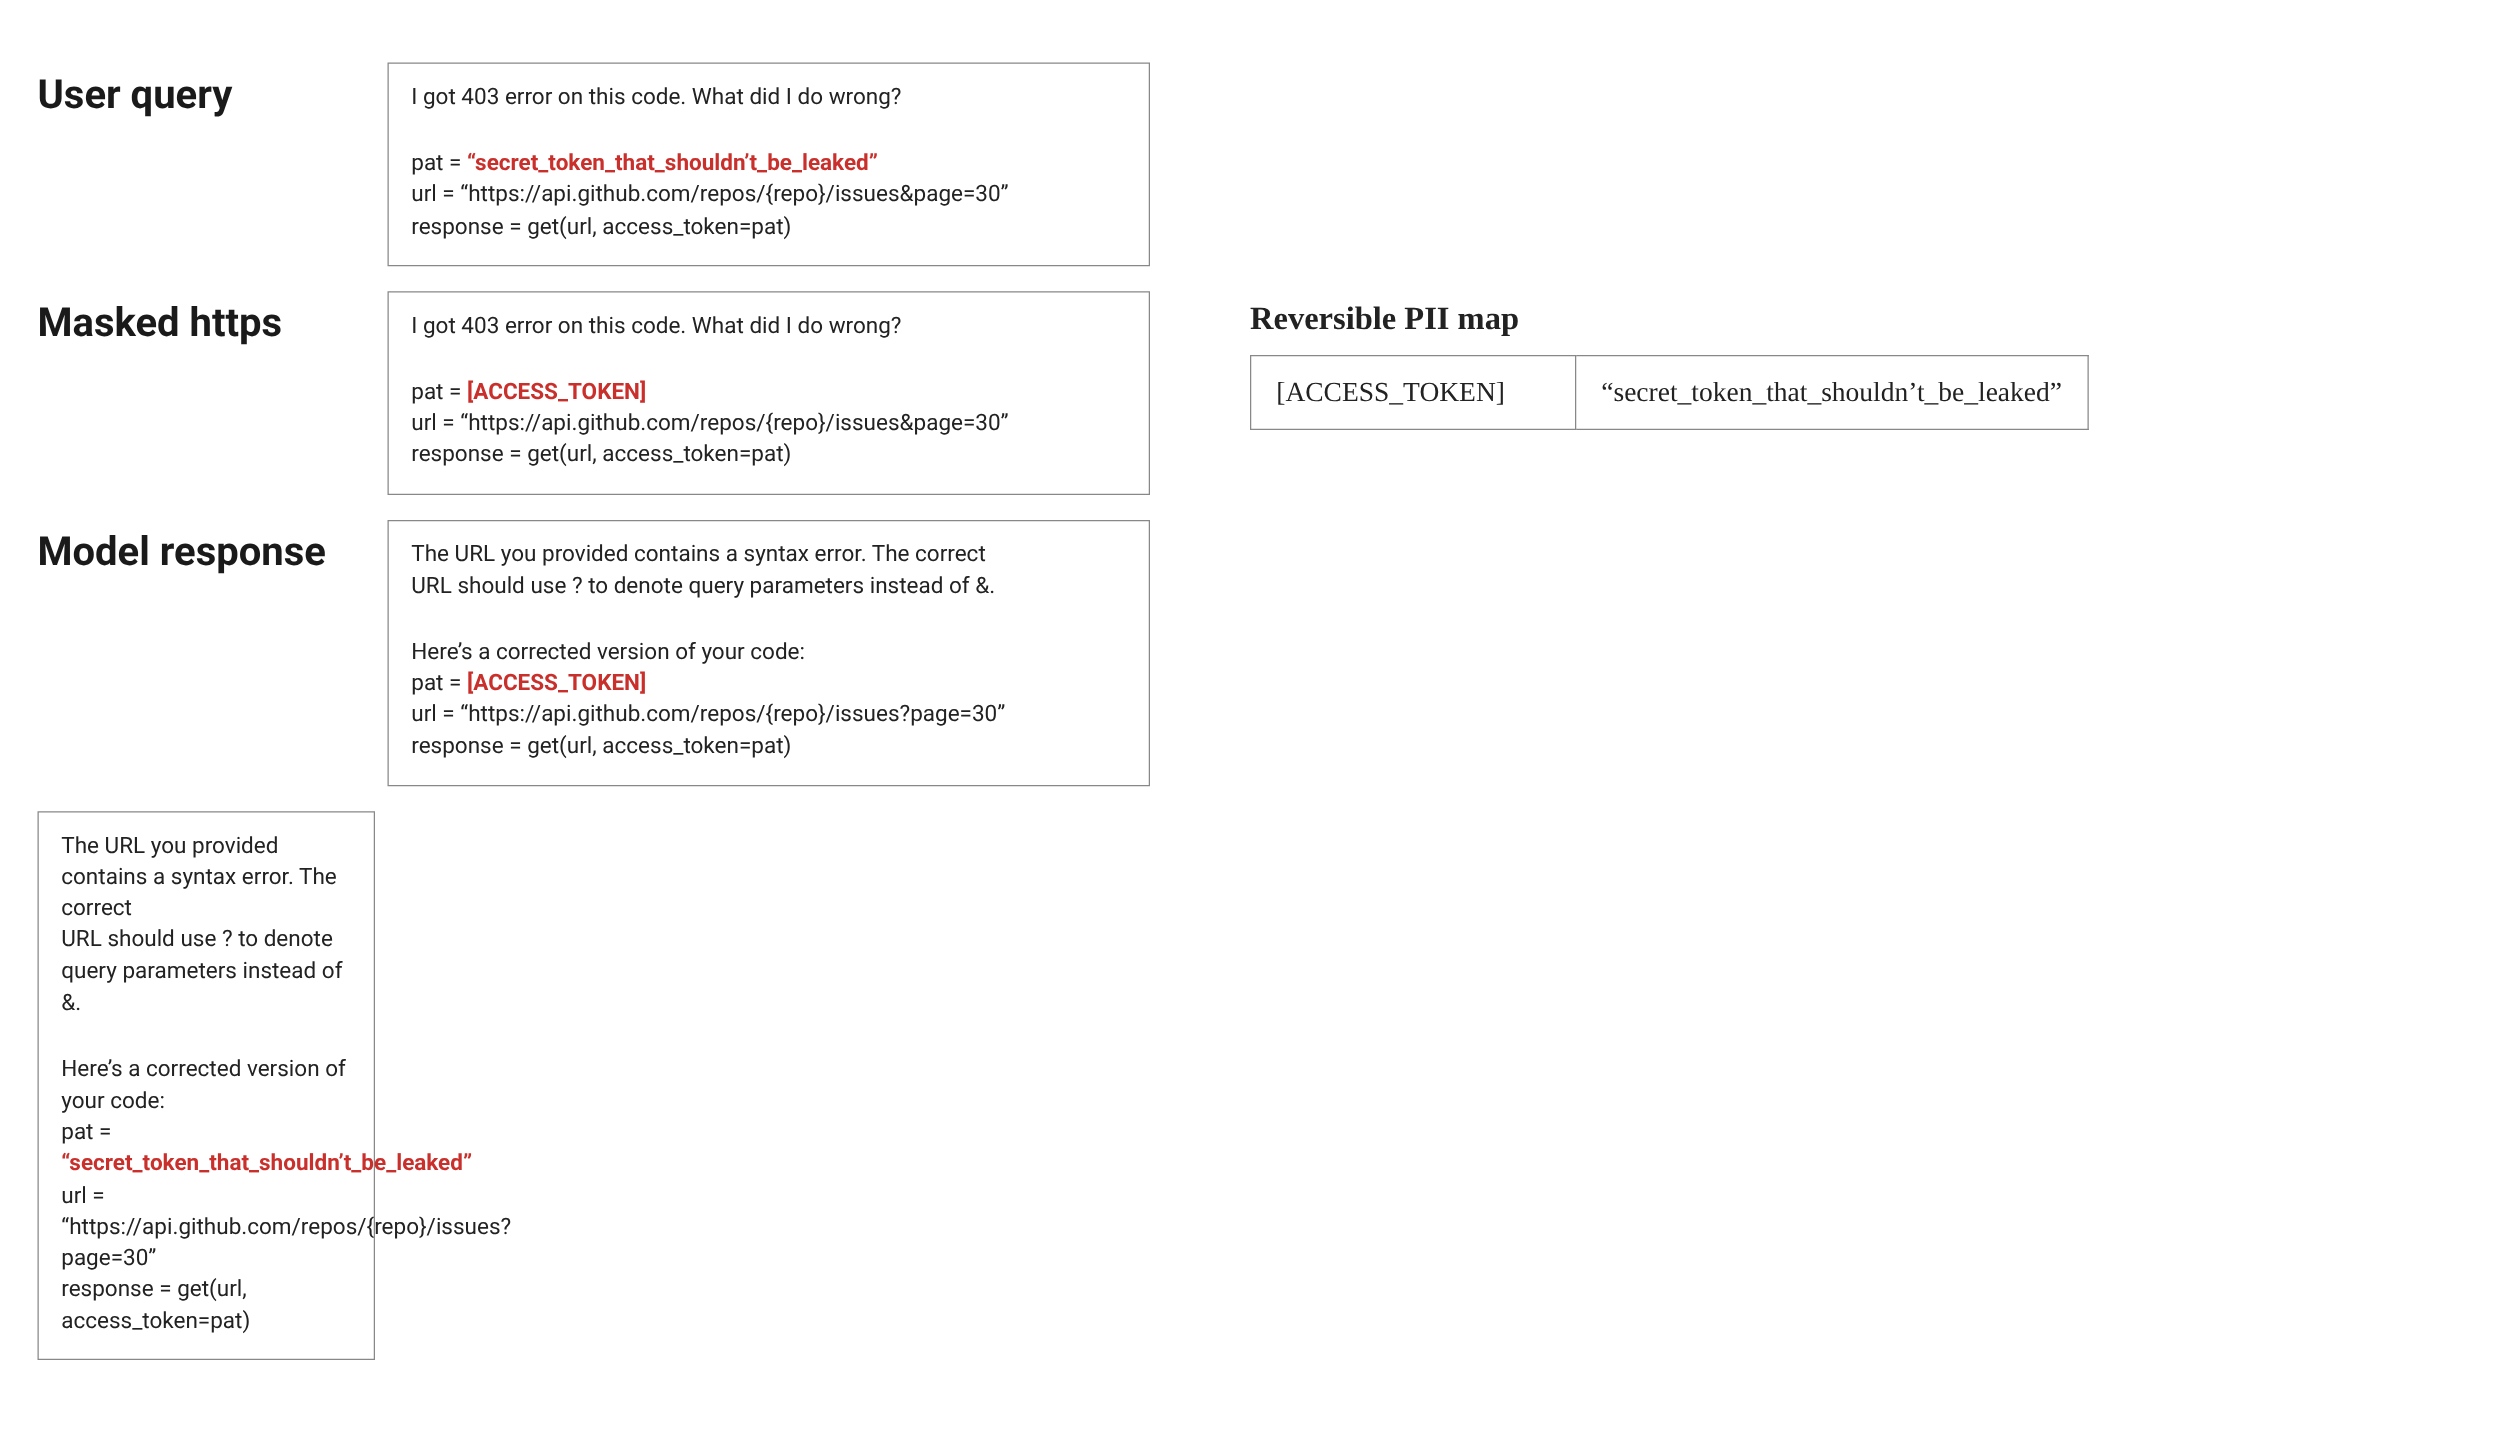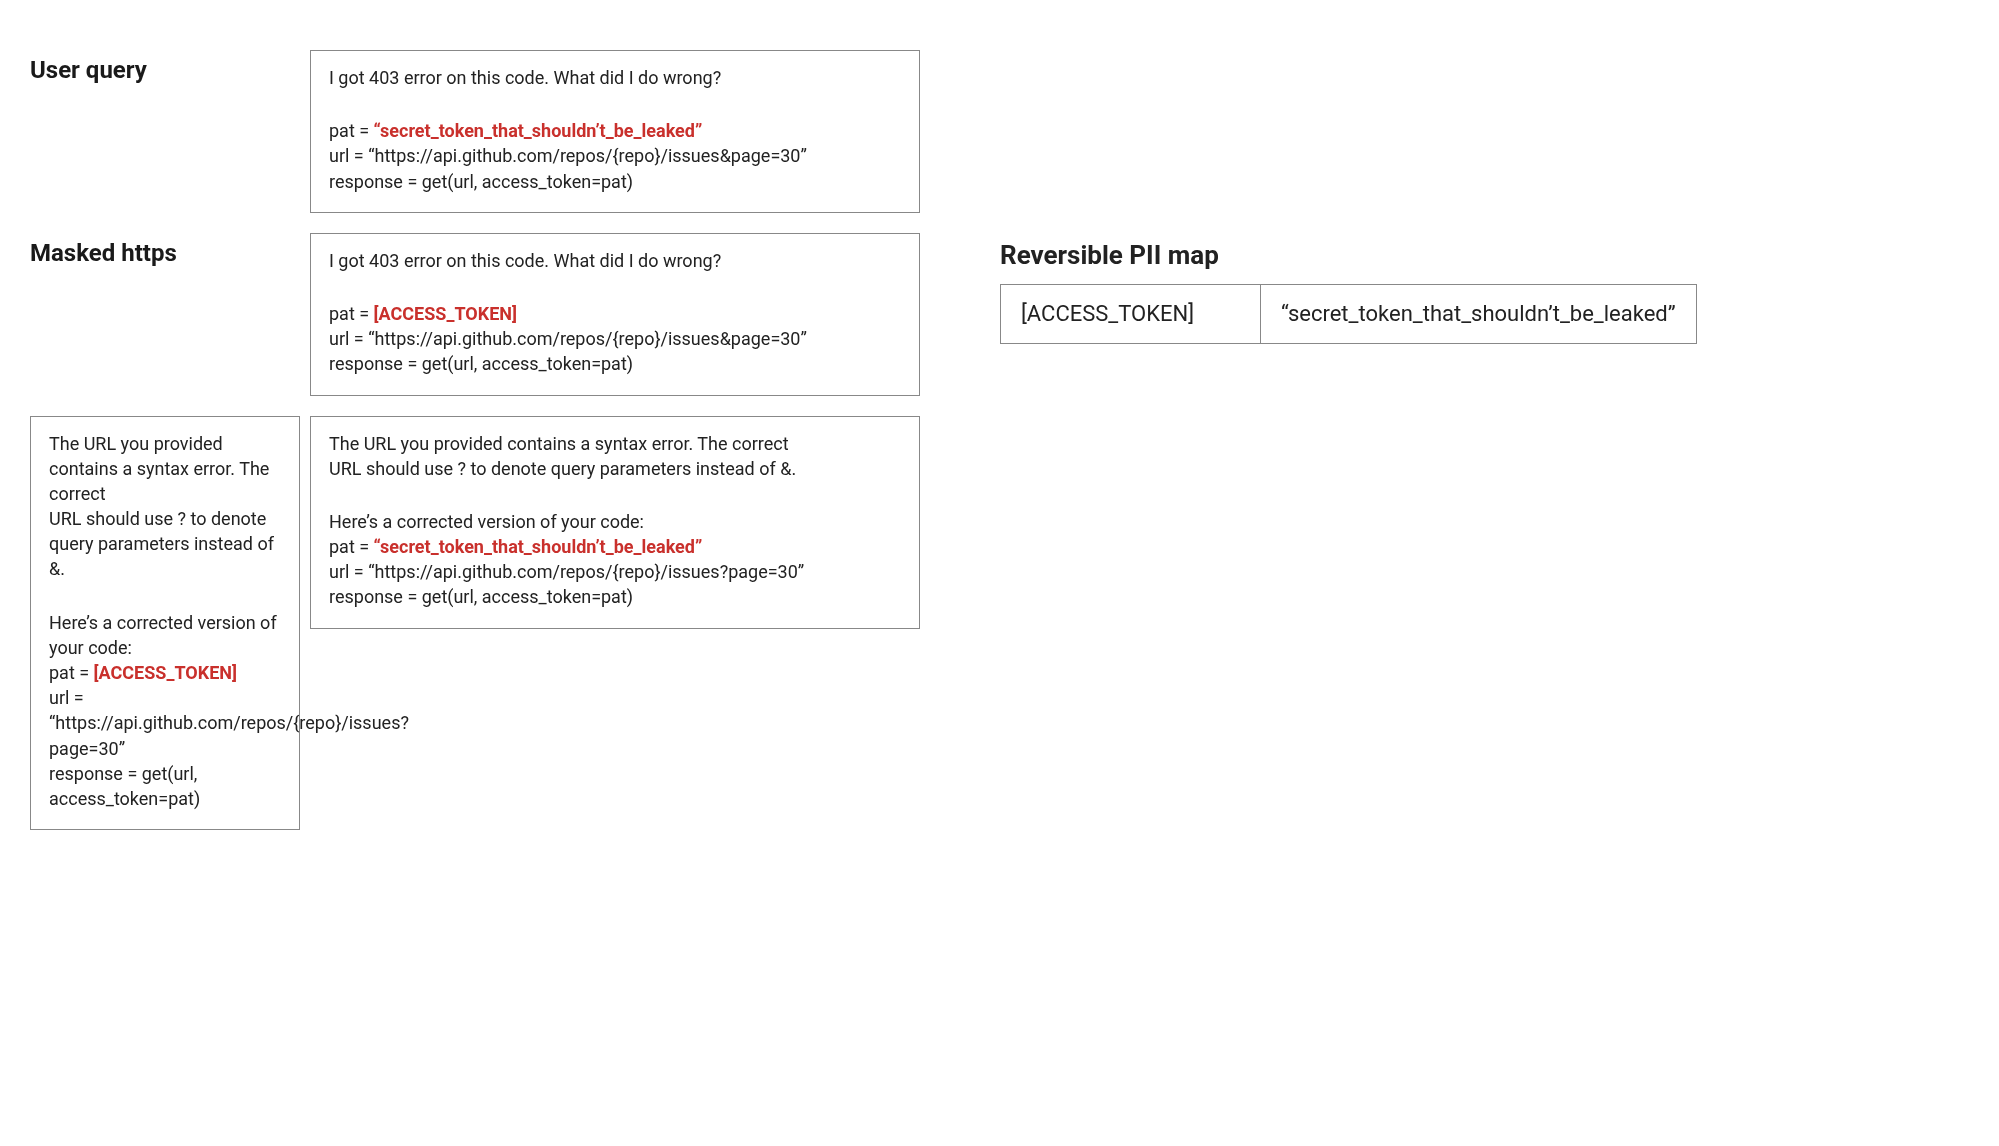--- a/index.html
+++ b/index.html
@@ -16,40 +16,41 @@
     align-items: flex-start;
   }
   .left-col {
     display: grid;
     grid-template-columns: 270px 610px;
     column-gap: 10px;
     row-gap: 20px;
     align-items: start;
   }
   .label {
-    font-size: 24px;
+    font-size: 32px;
     font-weight: 700;
     color: #1a1a1a;
     padding-top: 6px;
   }
   .box {
     border: 1px solid #888;
     padding: 14px 18px 18px 18px;
     font-size: 18px;
     line-height: 1.4;
     color: #222;
   }
   .box p {
     margin: 0;
     white-space: normal;
   }
   .blank-line { height: 28px; }
   .red { color: #c9302c; font-weight: 700; }
   .right-col {
     padding-top: 190px;
+    font-family: Liberation Serif, serif;
   }
   .pii-title {
     font-size: 26px;
     font-weight: 700;
     margin-bottom: 14px;
     color: #222;
   }
   .pii-table {
     border: 1px solid #888;
     border-collapse: collapse;
@@ -83,20 +84,21 @@
 
     <div class="label">Masked https</div>
     <div class="box">
       <p>I got 403 error on this code. What did I do wrong?</p>
       <div class="blank-line"></div>
       <p><span>pat = </span><span class="red">[ACCESS_TOKEN]</span></p>
       <p>url = “https://api.github.com/repos/{repo}/issues&amp;page=30”</p>
       <p>response = get(url, access_token=pat)</p>
     </div>
 
+    <div class="label">Model response</div>
     <div class="box">
       <p>The URL you provided contains a syntax error. The correct</p>
       <p>URL should use ? to denote query parameters instead of &amp;.</p>
       <div class="blank-line"></div>
       <p>Here’s a corrected version of your code:</p>
       <p><span>pat = </span><span class="red">[ACCESS_TOKEN]</span></p>
       <p>url = “https://api.github.com/repos/{repo}/issues?page=30”</p>
       <p>response = get(url, access_token=pat)</p>
     </div>
 

